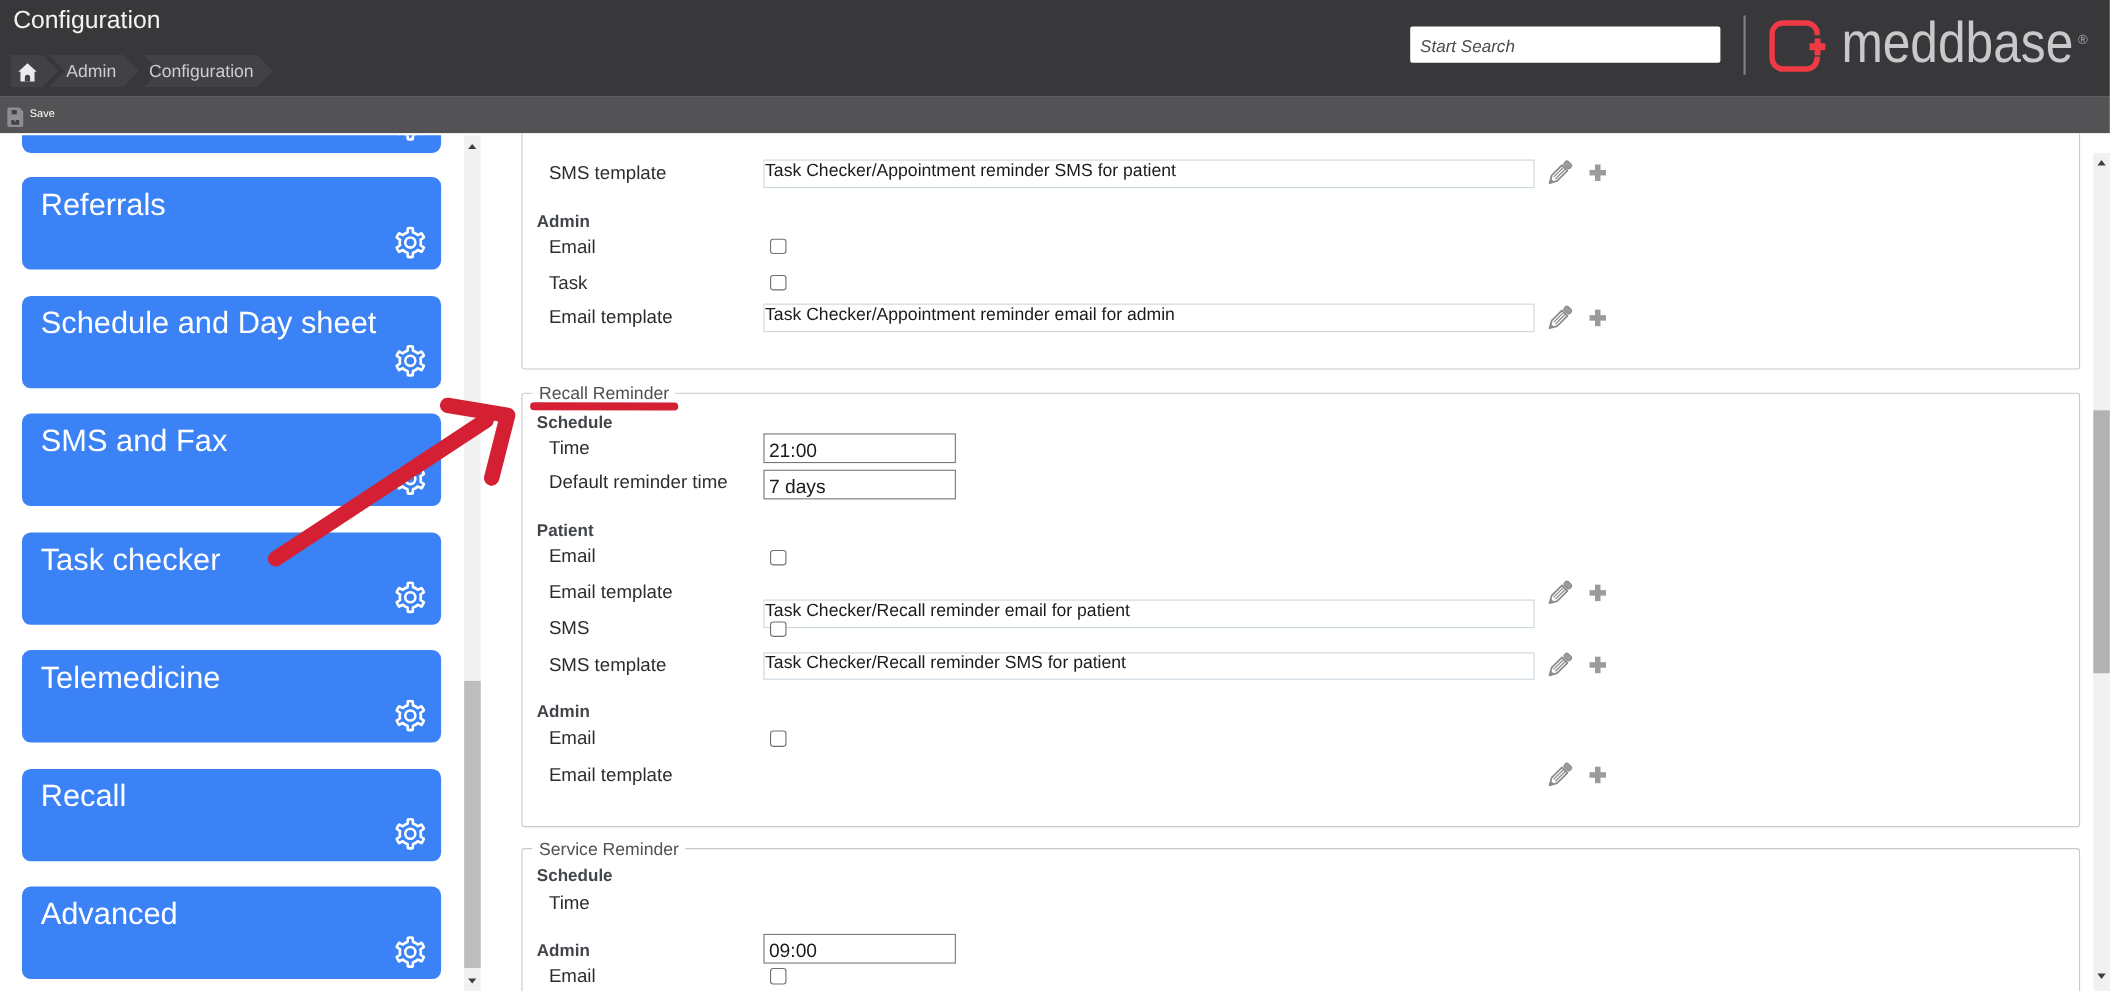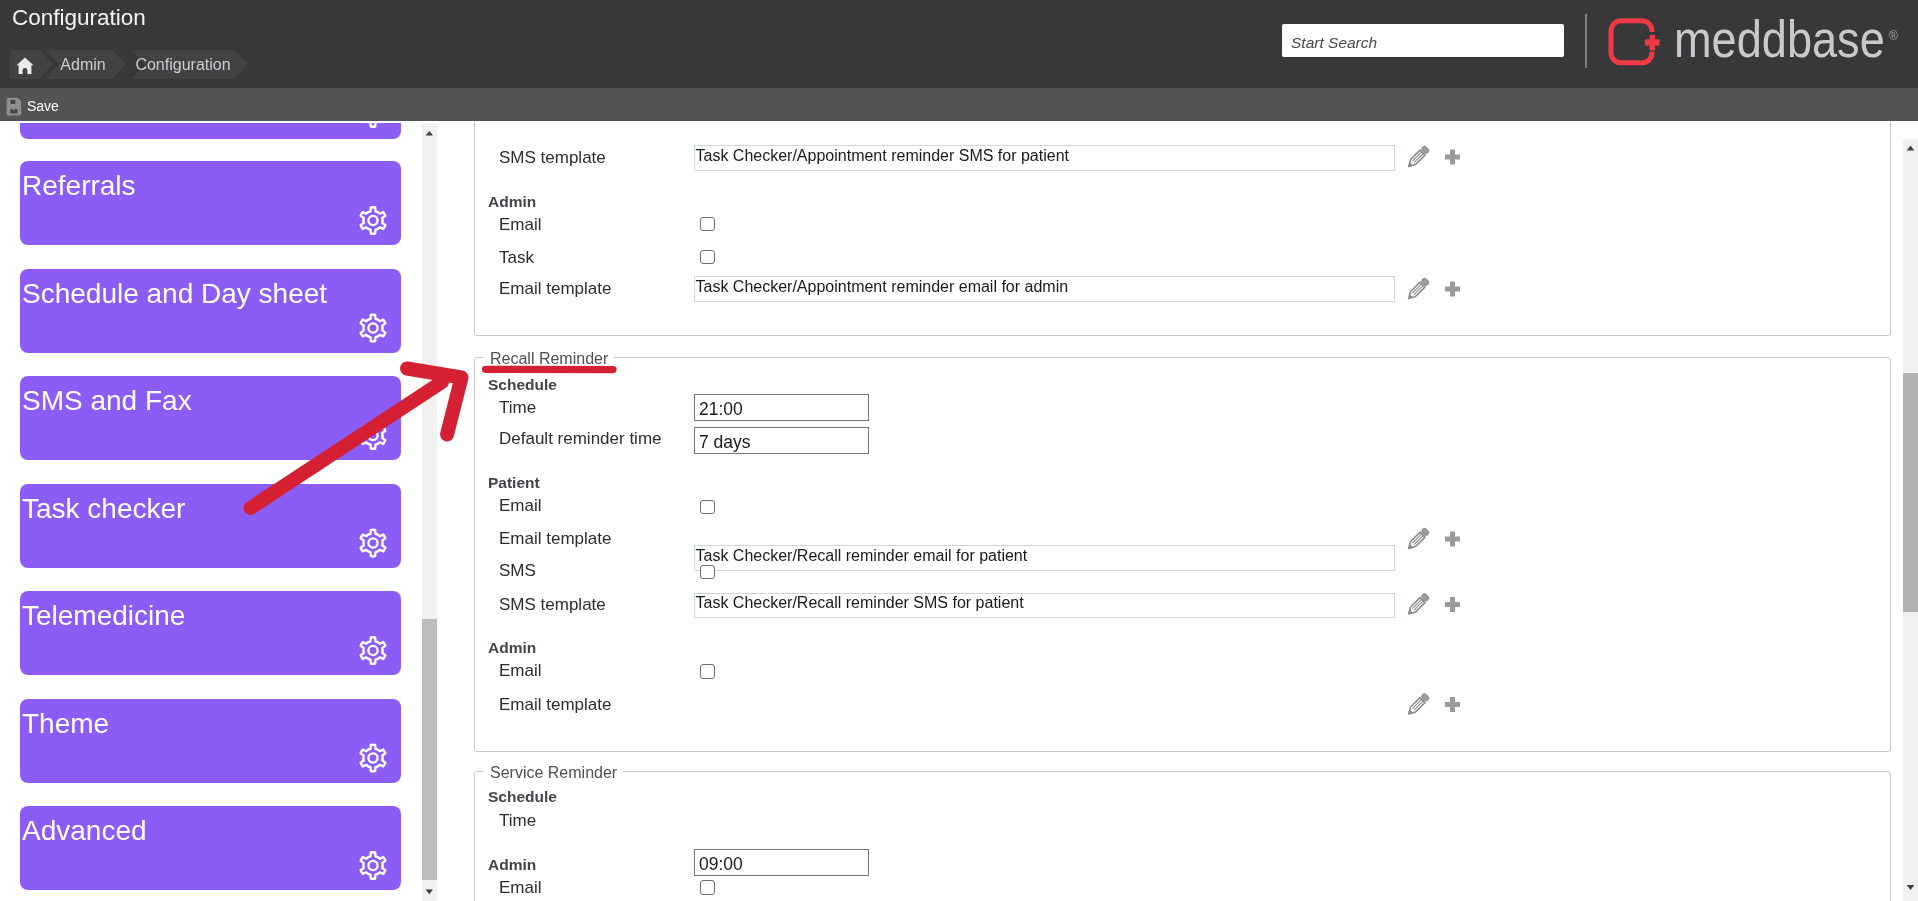--- a/index.html
+++ b/index.html
@@ -3,31 +3,31 @@
 <meta charset="utf-8">
 <style>
   * { margin:0; padding:0; box-sizing:border-box; }
   html,body { width:1918px; height:901px; overflow:hidden; background:#fff;
     font-family:"Liberation Sans", sans-serif; }
   .abs { position:absolute; }
   
   #hdr { position:absolute; left:0; top:0; width:1918px; height:88px; background:#38383b; }
   #title { position:absolute; left:12px; top:5px; font-size:22.5px; color:#f4f4f4; }
   #savebar { position:absolute; left:0; top:88px; width:1918px; height:33px; background:#535356; }
-  #savetxt { position:absolute; left:27px; top:98px; font-size:14px; color:#fff; }
+  #savetxt { position:absolute; left:27px; top:98px; font-size:10px; color:#fff; }
   #search { position:absolute; left:1282px; top:24px; width:282px; height:33px; background:#fff;
     border:0; border-radius:2px; font-style:italic; font-size:15.5px; color:#4a4a4a;
     padding:5px 16px 0 9px; }
   #vsep { position:absolute; left:1585px; top:14px; width:2px; height:54px; background:#7f7f82; }
   #logotxt { position:absolute; left:1674px; top:9px; font-size:52px; color:#c9c9cb;
     transform:scaleX(0.868); transform-origin:0 0; }
   #regmark { position:absolute; left:1889px; top:29px; font-size:12px; color:#a7a7aa; }
   
-  .sbtn { position:absolute; left:20px; width:381px; height:84px; background:#8b5cf6;
-    border-radius:8px; color:#fff; font-size:28px; padding:9px 0 0 2px; }
+  .sbtn { position:absolute; left:20px; width:381px; height:84px; background:#3b82f6;
+    border-radius:8px; color:#fff; font-size:28px; padding:9px 0 0 17px; }
   
   .track { position:absolute; background:#f1f1f1; }
   .thumb { position:absolute; background:#b9b9bb; }
   
   #main { position:absolute; left:446px; top:121px; width:1455px; height:780px; overflow:hidden; }
   .fs { position:absolute; left:28px; width:1417px; border:1px solid #c9c9c9; border-radius:3px; }
   .legend { position:absolute; left:38px; background:#fff; padding:0 6px; font-size:16px;
     color:#505052; }
   .lbl { position:absolute; font-size:17px; color:#2d2d2d; white-space:nowrap; }
   .blbl { position:absolute; font-size:15.5px; font-weight:bold; color:#42464a; white-space:nowrap; }
@@ -76,21 +76,21 @@
 
 <div id="savetxt">Save</div>
 
 <div id="side" style="position:absolute;left:0;top:123px;width:444px;height:778px;overflow:hidden;">
 <div class="sbtn" style="top:-68.5px;"></div>
 <div class="sbtn" style="top:38px;">Referrals</div>
 <div class="sbtn" style="top:145.5px;">Schedule and Day sheet</div>
 <div class="sbtn" style="top:253px;">SMS and Fax</div>
 <div class="sbtn" style="top:360.5px;">Task checker</div>
 <div class="sbtn" style="top:468px;">Telemedicine</div>
-<div class="sbtn" style="top:575.5px;">Theme</div>
+<div class="sbtn" style="top:575.5px;">Recall</div>
 <div class="sbtn" style="top:683px;">Advanced</div>
 
 <svg class="abs" style="left:0;top:0;pointer-events:none" width="440" height="778" viewBox="0 0 440 778" overflow="visible">
   <defs>
     <g id="gear" fill="none" stroke="#fff" stroke-width="2.4" stroke-linejoin="round">
       <path d="M-2.48,-9.27 L-2.18,-13.02 A13.2,13.2 0 0 1 2.18,-13.02 L2.48,-9.27 A9.6,9.6 0 0 1 6.79,-6.79 L10.19,-8.4 A13.2,13.2 0 0 1 12.36,-4.62 L9.27,-2.48 A9.6,9.6 0 0 1 9.27,2.48 L12.36,4.62 A13.2,13.2 0 0 1 10.19,8.4 L6.79,6.79 A9.6,9.6 0 0 1 2.48,9.27 L2.18,13.02 A13.2,13.2 0 0 1 -2.18,13.02 L-2.48,9.27 A9.6,9.6 0 0 1 -6.79,6.79 L-10.19,8.4 A13.2,13.2 0 0 1 -12.36,4.62 L-9.27,2.48 A9.6,9.6 0 0 1 -9.27,-2.48 L-12.36,-4.62 A13.2,13.2 0 0 1 -10.19,-8.4 L-6.79,-6.79 A9.6,9.6 0 0 1 -2.48,-9.27 Z"></path>
       <circle r="4.6" stroke-width="2.3"></circle>
     </g>
   </defs>
   <use href="#gear" x="373" y="-9.5"></use>

